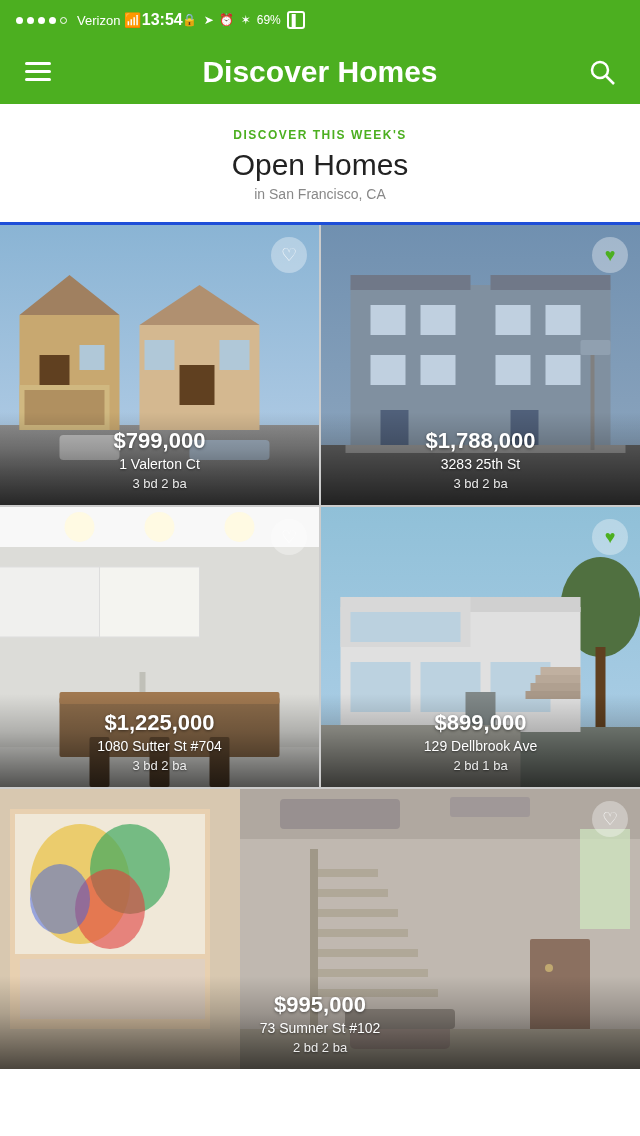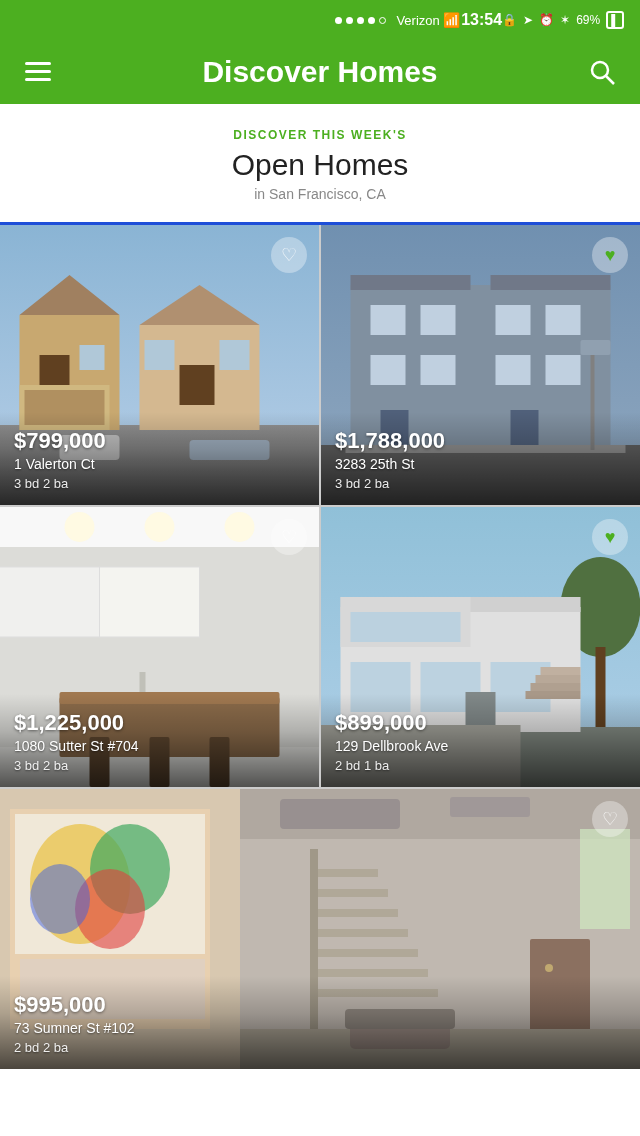--- a/index.html
+++ b/index.html
@@ -5,21 +5,21 @@
   <style>
     * { margin: 0; padding: 0; box-sizing: border-box; }
     body { width: 640px; font-family: -apple-system, 'Helvetica Neue', Arial, sans-serif; background: #fff; overflow-x: hidden; }
 
     
     .status-bar {
       background: #4caf20;
       height: 40px;
       display: flex;
       align-items: center;
-      justify-content: flex-end;
+      justify-content: flex-start;
       padding: 0 16px;
       color: white;
       font-size: 13px;
       font-weight: 500;
     }
     .status-left { display: flex; align-items: center; gap: 4px; }
     .status-dots { display: flex; gap: 4px; margin-right: 6px; }
     .dot { width: 7px; height: 7px; border-radius: 50%; background: white; }
     .dot.empty { background: transparent; border: 1.5px solid white; }
     .status-center { font-size: 16px; font-weight: 600; }
@@ -82,20 +82,21 @@
       height: 280px;
     }
     .property-overlay {
       position: absolute;
       bottom: 0;
       left: 0;
       right: 0;
       background: linear-gradient(to top, rgba(0,0,0,0.65) 0%, rgba(0,0,0,0.2) 60%, transparent 100%);
       padding: 16px 14px 14px;
       color: white;
+      text-align: center;
     }
     .property-price {
       font-size: 22px;
       font-weight: 700;
       margin-bottom: 2px;
       text-shadow: 0 1px 3px rgba(0,0,0,0.5);
     }
     .property-address {
       font-size: 14px;
       font-weight: 400;

